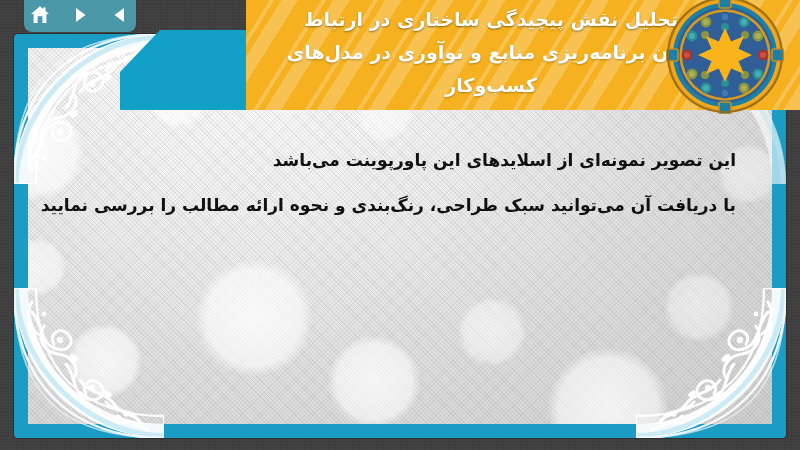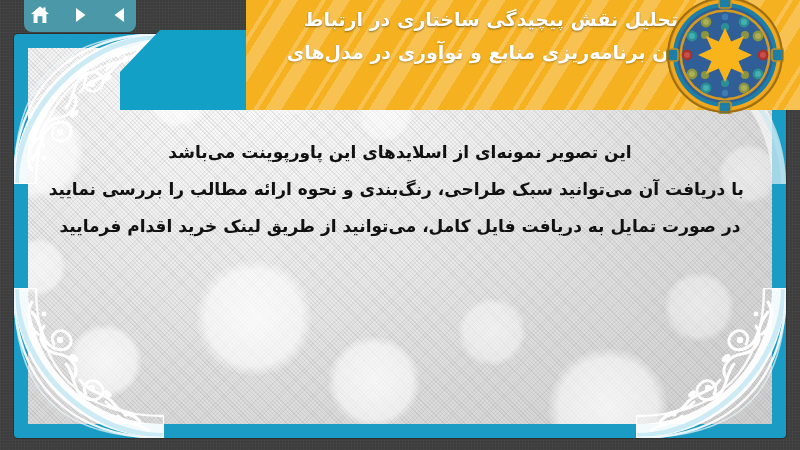--- a/index.html
+++ b/index.html
@@ -156,21 +156,21 @@
     left:0;right:0;top:86px;
     text-align:center;
     direction:rtl;
     z-index:3;
     color:#111111;
     font-size:17px;
     line-height:37px;
     font-weight:700;
     padding:0 28px;
   }
-  #body-copy p{margin:0;white-space:nowrap;}
+  #body-copy p{margin:8px;white-space:nowrap;text-align:right;}
 </style>
 </head>
 <body>
 
 <div id="viewer">
 
   <div id="chrome-texture"></div>
 
   <div id="navbar">
     <button class="navbtn" aria-label="previous">
@@ -212,21 +212,20 @@
       <div class="bokeh" style="left:300px;top:288px;width:92px;height:92px;opacity:.8;"></div>
       <div class="bokeh" style="left:430px;top:250px;width:68px;height:68px;opacity:.6;"></div>
       <div class="bokeh" style="left:520px;top:300px;width:120px;height:120px;opacity:.8;"></div>
       <div class="bokeh" style="left:636px;top:224px;width:70px;height:70px;opacity:.55;"></div>
       <div class="bokeh" style="left:690px;top:96px;width:60px;height:60px;opacity:.5;"></div>
       <div class="bokeh" style="left:-20px;top:190px;width:58px;height:58px;opacity:.7;"></div>
 
       <div id="body-copy">
         <p>این تصویر نمونه‌ای از اسلایدهای این پاورپوینت می‌باشد</p>
         <p>با دریافت آن می‌توانید سبک طراحی، رنگ‌بندی و نحوه ارائه مطالب را بررسی نمایید</p>
-        <p>در صورت تمایل به دریافت فایل کامل، می‌توانید از طریق لینک خرید اقدام فرمایید</p>
       </div>
     </div>
 
     <span class="corner" id="corner-tl">
       <svg width="150" height="150" viewBox="0 0 150 150" aria-hidden="true">
         <path d="M0 150 C0 66 66 0 150 0 L150 14 C74 14 14 74 14 150 Z" fill="#ffffff" opacity=".95"></path>
         <path d="M0 150 C0 72 72 0 150 0 L150 5 C75 5 5 75 5 150 Z" fill="#bfe6f2" opacity=".8"></path>
         <path d="M0 150 C0 56 56 0 150 0 L150 22 C68 22 22 68 22 150 Z" fill="none" stroke="#ffffff" stroke-width="2.4" opacity=".9"></path>
         <path d="M0 150 C0 46 46 0 150 0" fill="none" stroke="#eaf7fb" stroke-width="1.6" opacity=".7"></path>
         <g fill="none" stroke="#ffffff" stroke-width="3" stroke-linecap="round">
@@ -309,20 +308,21 @@
     </span>
   </div>
 
   <div id="ribbon"></div>
 
   <div id="title-band">
     <div id="title-stripes"></div>
     <div id="title-text">
       <span class="tline" style="visibility:hidden">تحلیل نقش پیچیدگی ساختاری در ارتباط</span>
       <span class="tline">میان برنامه‌ریزی منابع و نوآوری در مدل‌های</span>
+      <span class="tline">کسب‌وکار</span>
     </div>
   </div>
   <div id="title-line-1">تحلیل نقش پیچیدگی ساختاری در ارتباط</div>
 
   <span id="medallion">
     <svg width="118" height="118" viewBox="0 0 118 118" aria-hidden="true">
       <defs>
         <g id="petal-unit">
           <circle cx="0" cy="0" r="5.6" fill="#2f5f96"></circle>
           <circle cx="0" cy="0" r="3.2" fill="#3f7ab5"></circle>

